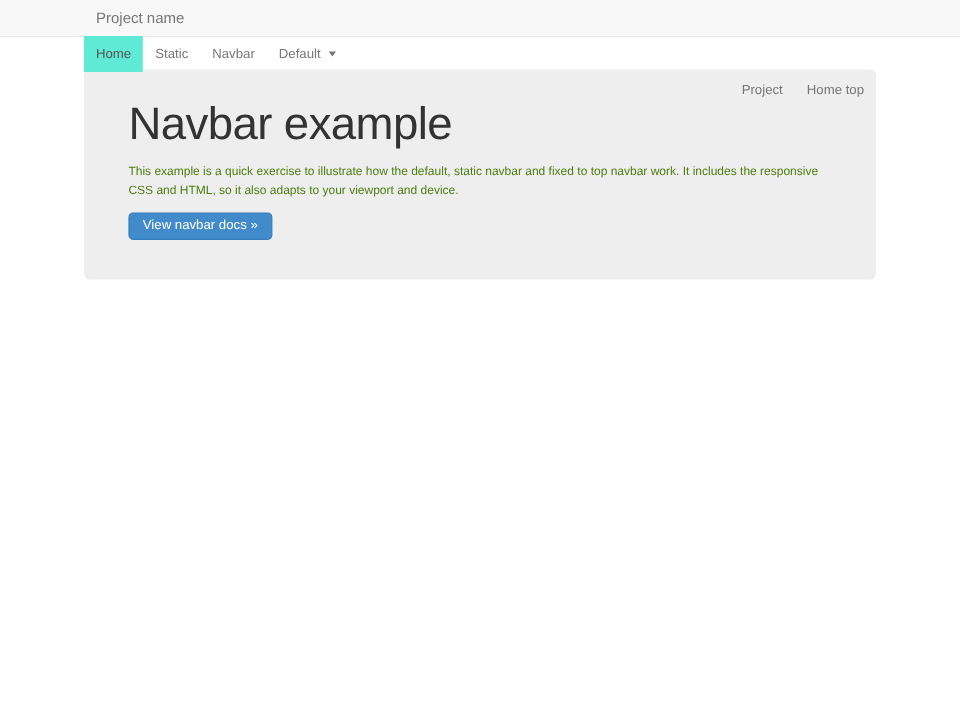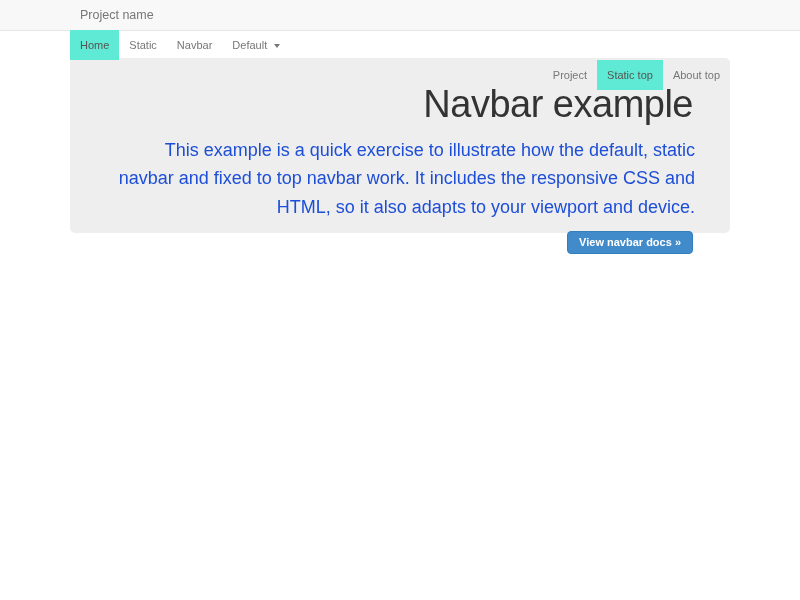--- a/index.html
+++ b/index.html
@@ -58,52 +58,51 @@
     border-right: 3.5px solid transparent;
     border-top: 4px solid #777777;
     margin-left: 4px;
     vertical-align: middle;
   }
 
   
   .container {
     width: 660px;
     margin: 0 auto;
-    text-align: right;
   }
   .jumbotron {
     margin-top: 27px;
     height: 175px;
     background: #eeeeee;
     border-radius: 5px;
     padding: 25px 37px 0 37px;
   }
   .jumbotron h1 {
     margin: 0 0 10px 0;
     font-size: 38px;
     font-weight: 400;
     line-height: 1.12;
     color: #333333;
     letter-spacing: -0.5px;
   }
   .jumbotron p {
     margin: 0 0 9px 0;
     width: 588px;
-    font-size: 18px;
+    font-size: 10px;
     line-height: 1.6;
-    color: #1d4ed8;
+    color: #4d7c0f;
   }
   .btn-primary {
     display: inline-block;
     background: #428bca;
     border: 1px solid #357ebd;
     border-radius: 4px;
     color: #ffffff;
     font-size: 11px;
-    font-weight: bold;
+    font-weight: normal;
     line-height: 1;
     padding: 5px 11px 5px 11px;
     text-decoration: none;
     cursor: pointer;
   }
 </style>
 </head>
 <body>
 
 <div class="navbar">
@@ -115,22 +114,21 @@
       <a class="nav-item" href="#">Static</a>
       <a class="nav-item" href="#">Navbar</a>
       <a class="nav-item" href="#">
         <span>Default</span>
         <span class="caret"></span>
       </a>
     </nav>
 
     <nav class="nav nav-right">
       <a class="nav-item" href="#">Project</a>
-      <a class="nav-item active" href="#">Static top</a>
-      <a class="nav-item" href="#">About top</a>
+      <a class="nav-item" href="#">Home top</a>
     </nav>
   </div>
 </div>
 
 <div class="container">
   <div class="jumbotron">
     <h1>Navbar example</h1>
     <p>This example is a quick exercise to illustrate how the default, static navbar and fixed to top navbar work. It includes the responsive CSS and HTML, so it also adapts to your viewport and device.</p>
     <a class="btn-primary" href="#">View navbar docs »</a>
   </div>

